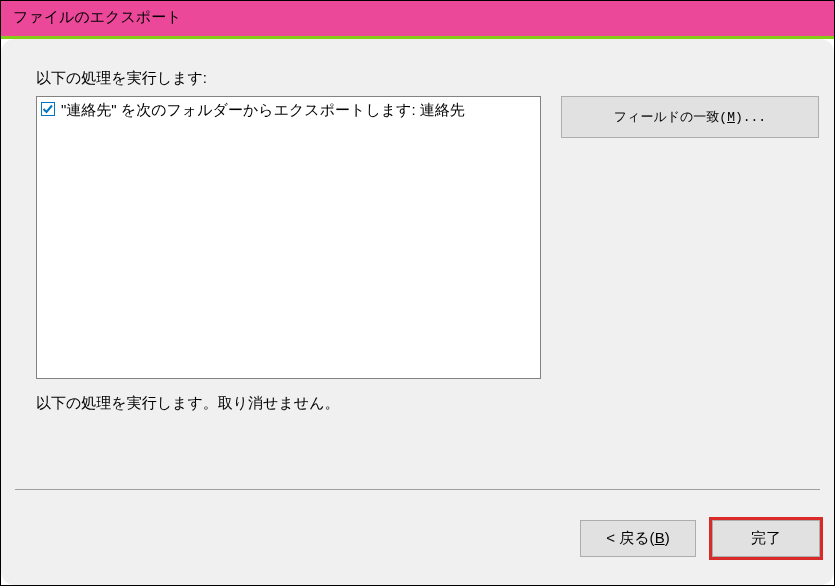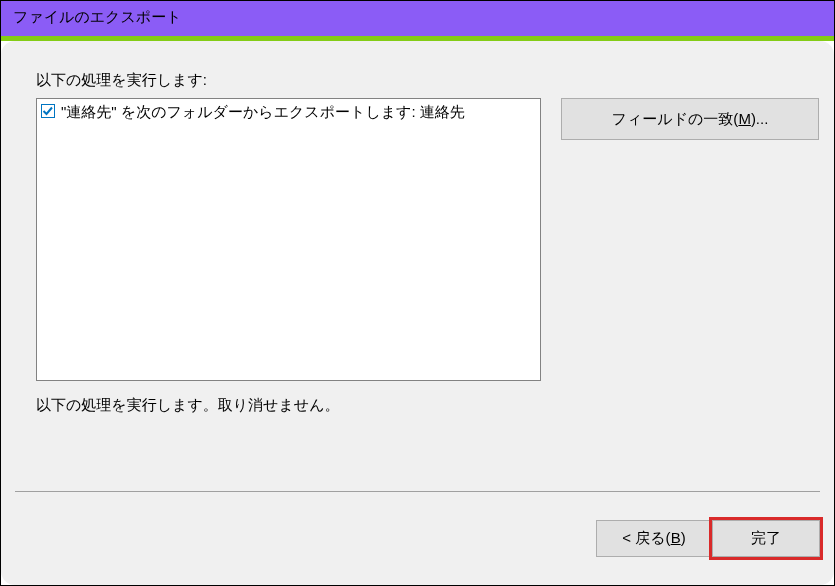--- a/index.html
+++ b/index.html
@@ -10,23 +10,23 @@
     background: #fff;
     color: #000;
     width: 835px;
     height: 586px;
     border: 1px solid #000;
     display: flex;
     flex-direction: column;
   }
   .titlebar {
     padding: 7px 12px 9px 12px;
-    background: #8b5cf6;
+    background: #ec4899;
     font-size: 15px;
-    border-bottom: 5px solid #84cc16;
+    border-bottom: 3px solid #84cc16;
   }
   .content {
     flex: 1;
     background: #f0f0f0;
     position: relative;
     border-radius: 14px;
   }
   .instructions-label {
     position: absolute;
     left: 35px;
@@ -65,22 +65,22 @@
     top: -1px;
   }
   .mapfields-btn {
     position: absolute;
     left: 560px;
     top: 57px;
     width: 258px;
     height: 42px;
     background: #e1e1e1;
     border: 1px solid #adadad;
-    font-family: Liberation Sans, sans-serif;
-    font-size: 15px;
+    font-family: Liberation Mono, monospace;
+    font-size: 13px;
     cursor: pointer;
   }
   .underline { text-decoration: underline; }
   .note-label {
     position: absolute;
     left: 35px;
     top: 355px;
     font-size: 15px;
   }
   .separator {
@@ -93,20 +93,21 @@
     margin: 0;
   }
   .buttons {
     position: absolute;
     left: 0;
     right: 0;
     bottom: 28px;
     display: flex;
     justify-content: flex-end;
     padding-right: 14px;
+    gap: 16px;
     margin-left: 32px;
   }
   .btn {
     width: 116px;
     height: 37px;
     background: #e1e1e1;
     border: 1px solid #adadad;
     font-family: inherit;
     font-size: 15px;
     cursor: pointer;

